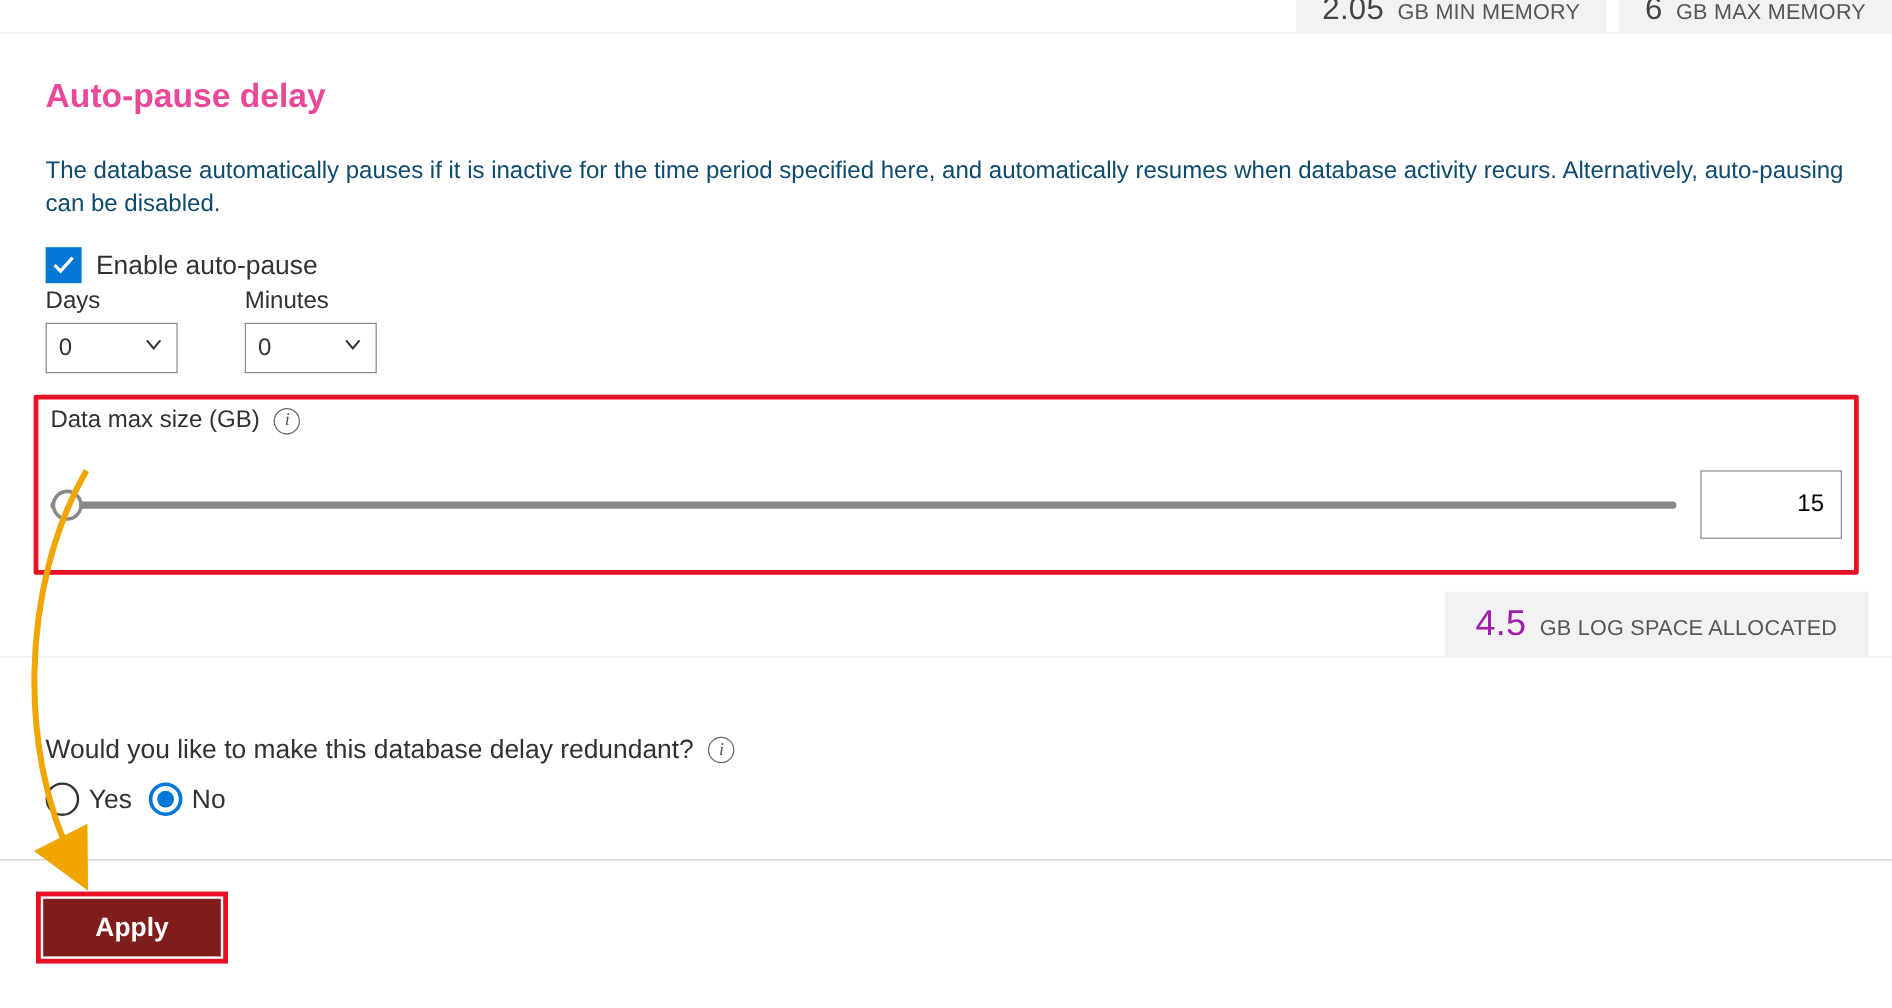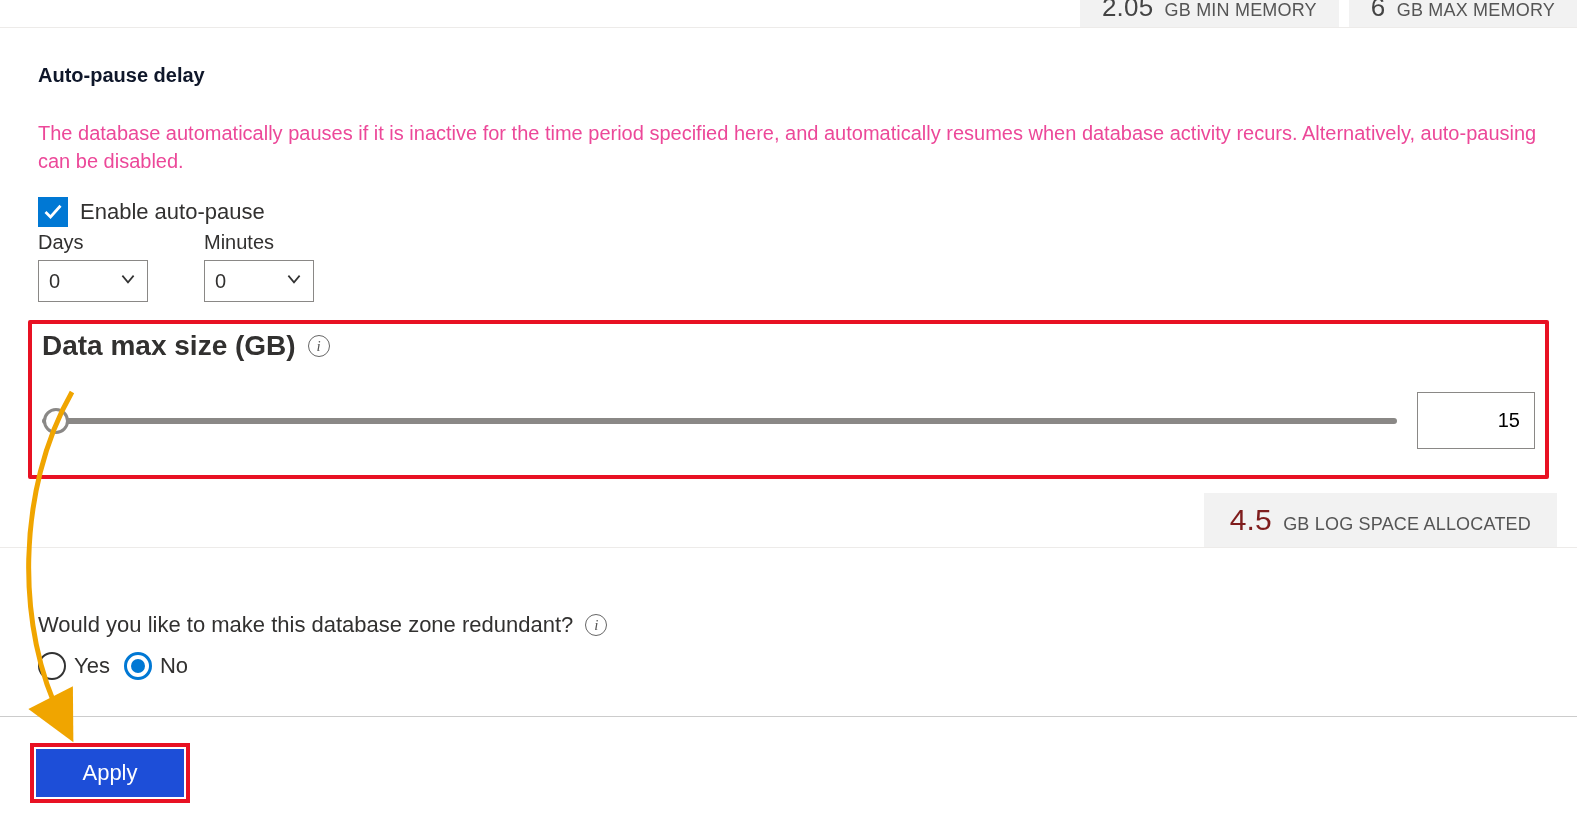--- a/index.html
+++ b/index.html
@@ -28,28 +28,28 @@
     font-size: 18px;
     letter-spacing: .2px;
     color: #555;
     margin-top: -14px;
   }
   .memory-box .num { font-size: 26px; font-weight: 400; color: #444; margin-right: 6px; }
 
   .content { padding: 12px 38px 0 38px; }
 
   h2.section-title {
-    font-size: 20px;
+    font-size: 28px;
     font-weight: 600;
     margin: 18px 0 10px 0;
-    color: #0f172a;
+    color: #ec4899;
   }
   .description {
     font-size: 20px;
-    color: #ec4899;
+    color: #0c4a6e;
     margin-bottom: 22px;
     line-height: 1.4;
     margin-top: 32px;
   }
   .checkbox-row {
     display: flex;
     align-items: center;
     gap: 12px;
     margin-bottom: 0;
   }
@@ -79,21 +79,21 @@
   }
   .dropdown .chev svg { width: 18px; height: 18px; }
 
   .highlight-box {
     border: 4px solid #e81123;
     border-radius: 2px;
     margin: 18px -10px 0 -10px;
     padding: 6px 10px 26px 10px;
   }
   .slider-title-row { display:flex; align-items:center; gap:12px; }
-  .slider-title { font-size: 28px; font-weight: 700; }
+  .slider-title { font-size: 20px; font-weight: 400; }
   .info-icon {
     width: 22px; height: 22px; border:1px solid #666; border-radius:50%;
     display:inline-flex; align-items:center; justify-content:center;
     font-size: 15px; color:#555; font-style: italic; font-family: serif;
   }
   .slider-row {
     display:flex; align-items:center; gap:20px; margin-top: 30px;
   }
   .slider-track {
     flex: 1;
@@ -126,21 +126,21 @@
     margin-top: 14px;
     border-bottom: 1px solid #edebe9;
   }
   .log-box {
     background:#f2f2f2;
     padding: 10px 26px;
     font-size: 18px;
     color:#555;
     letter-spacing: .2px;
   }
-  .log-box .num { font-size: 30px; color:#7f1d1d; margin-right:6px; }
+  .log-box .num { font-size: 30px; color:#a21caf; margin-right:6px; }
 
   .zone-row { margin-top: 52px; }
   .zone-title-row { display:flex; align-items:center; gap:12px; margin-bottom:14px; }
   .zone-title { font-size: 22px; }
   .radios { display:flex; gap:14px; align-items:center; }
   .radio { display:flex; align-items:center; gap:8px; font-size:22px; }
   .radio-circle {
     width: 28px; height: 28px; border: 2px solid #333; border-radius:50%;
     display:flex; align-items:center; justify-content:center;
   }
@@ -152,24 +152,24 @@
   .footer-divider { border-top:1px solid #ccc; margin-top: 36px; }
   .footer {
     padding: 26px 30px;
   }
   .apply-wrap {
     display:inline-block;
     border: 4px solid #e81123;
     padding: 2px;
   }
   .apply-btn {
-    background: #1d4ed8;
+    background: #7f1d1d;
     color: #fff;
     font-size: 22px;
-    font-weight: 400;
+    font-weight: 700;
     border: none;
     width: 148px;
     height: 48px;
     cursor: pointer;
   }
 
   
   .arrow-svg {
     position:absolute;
     left: 6px;
@@ -243,21 +243,21 @@
 
   <div class="log-row">
     <div class="log-box">
       <span class="num">4.5</span>
       <span>GB LOG SPACE ALLOCATED</span>
     </div>
   </div>
 
   <div class="content zone-row">
     <div class="zone-title-row">
-      <span class="zone-title">Would you like to make this database zone redundant?</span>
+      <span class="zone-title">Would you like to make this database delay redundant?</span>
       <span class="info-icon">i</span>
     </div>
     <div class="radios">
       <label class="radio">
         <span class="radio-circle"></span>
         <span>Yes</span>
       </label>
       <label class="radio selected">
         <span class="radio-circle">
             <span class="radio-dot"></span>

